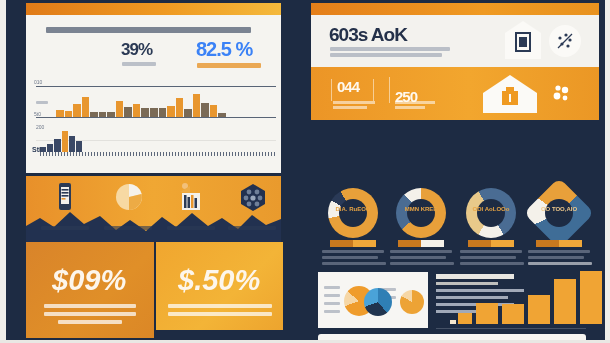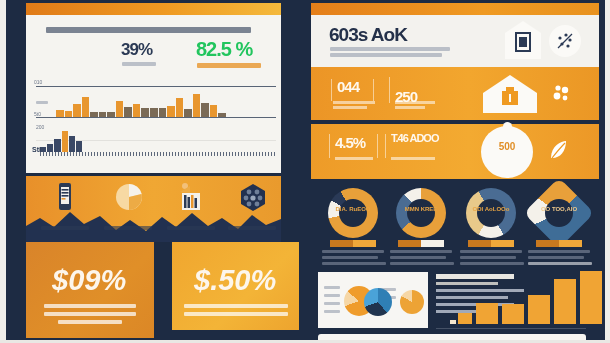--- a/index.html
+++ b/index.html
@@ -17,21 +17,21 @@
 
   .bignum{font-weight:bold;letter-spacing:-1px;filter:blur(.5px);white-space:nowrap;}
 
   
   .l-strip{position:absolute;left:26px;top:3px;width:255px;height:12px;
       background:linear-gradient(90deg,#e07b18 0%,#ef9a22 55%,#f4b93c 100%);}
   .l-card{position:absolute;left:26px;top:15px;width:255px;height:158px;background:#f5f4f0;}
   .l-title{position:absolute;left:46px;top:27px;width:205px;height:6px;}
   .stat1{position:absolute;left:36px;top:37px;color:#2b3a55;font-size:22px;}
   .stat2{position:absolute;left:121px;top:40px;color:#2b3a55;font-size:17px;}
-  .stat3{position:absolute;left:196px;top:38px;color:#22c55e;font-size:20px;}
+  .stat3{position:absolute;left:196px;top:38px;color:#3b82f6;font-size:20px;}
   .stat3sub{position:absolute;left:197px;top:63px;width:64px;height:5px;}
   .stat2sub{position:absolute;left:122px;top:62px;width:34px;height:4px;}
 
   .axis{position:absolute;height:1px;background:#3c4a60;opacity:.85;}
   .axlabel{position:absolute;color:#6d7789;font-size:5px;filter:blur(.4px);}
   .gridfaint{position:absolute;height:1px;background:#cfcec9;}
 
   .bars1{position:absolute;left:56px;top:93px;width:170px;height:24px;
       display:flex;align-items:flex-end;gap:1px;}
   .bars1 .b{flex:1;background:#e8962e;}
@@ -47,21 +47,21 @@
   
   .m-band{position:absolute;left:26px;top:176px;width:255px;height:66px;
       background:linear-gradient(90deg,#e8902a 0%,#f0a733 50%,#e99a2d 100%);overflow:hidden;}
   .mountain{position:absolute;left:0;bottom:0;width:255px;height:42px;}
   .micon{position:absolute;top:6px;width:26px;height:30px;}
   .mcap{position:absolute;width:48px;height:4px;}
 
   
   .pA{position:absolute;left:26px;top:242px;width:128px;height:96px;
       background:linear-gradient(135deg,#d9842a 0%,#e08f28 60%,#db8726 100%);}
-  .pB{position:absolute;left:172px;top:242px;width:127px;height:88px;
+  .pB{position:absolute;left:156px;top:242px;width:127px;height:88px;
       background:linear-gradient(135deg,#f0a62f 0%,#f3b437 60%,#eda42e 100%);}
   .pnum{position:absolute;color:#fdf6ec;font-size:29px;font-weight:bold;filter:blur(.5px);font-style:italic;}
 
   
   .r-strip{position:absolute;left:311px;top:3px;width:288px;height:12px;
       background:linear-gradient(90deg,#e47f1a 0%,#ef9a22 60%,#e8921f 100%);}
   .r-head{position:absolute;left:311px;top:15px;width:288px;height:52px;background:#f3f2ee;}
   .rh-num{position:absolute;left:329px;top:24px;color:#24314a;font-size:19px;}
   .rh-line{position:absolute;left:330px;height:4px;}
 
@@ -249,36 +249,20 @@
       <rect x="28" y="21" width="2" height="8" fill="#fbfaf7"></rect>
     </svg>
     <svg style="position:absolute;left:238px;top:14px;width:24px;height:24px;" viewBox="0 0 24 24">
       <circle cx="9" cy="7" r="2.6" fill="#fff"></circle>
         <circle cx="16" cy="9" r="3.2" fill="#fff"></circle>
       <circle cx="8" cy="15" r="3.4" fill="#fff"></circle>
         <circle cx="16" cy="17" r="2.4" fill="#fff"></circle>
     </svg>
   </div>
 
-  <div class="r-band2">
-    <div class="bsep" style="left:18px;top:10px;height:24px;"></div>
-    <div class="bignum bnum" style="left:24px;top:10px;">4.5%</div>
-    <div class="bline" style="left:24px;top:33px;width:38px;"></div>
-    <div class="bsep" style="left:66px;top:10px;height:24px;"></div>
-    <div class="bsep" style="left:74px;top:10px;height:24px;"></div>
-    <div class="bignum bnum" style="left:80px;top:9px;font-size:11px;line-height:11px;">T.46 ADOO</div>
-    <div class="bline" style="left:80px;top:33px;width:44px;"></div>
-    <div class="wcirc" style="left:170px;top:2px;width:52px;height:52px;"></div>
-    <div style="position:absolute;left:192px;top:-2px;width:9px;height:9px;border-radius:50%;background:#fbfaf7;"></div>
-    <div style="position:absolute;left:170px;top:17px;width:52px;text-align:center;color:#e08f28;font-size:10px;font-weight:bold;filter:blur(.4px);">500</div>
-    <svg style="position:absolute;left:236px;top:14px;width:22px;height:24px;" viewBox="0 0 22 24">
-      <path d="M4,20 C4,8 14,3 19,3 C19,14 12,21 4,20 Z" fill="#fff"></path>
-      <path d="M5,20 C9,15 14,9 18,5" stroke="#ef9a22" stroke-width="1.2" fill="none"></path>
-    </svg>
-  </div>
 
   <div>
     <div class="donut" style="left:328px;top:188px;background:conic-gradient(#e8a03a 0deg 258deg,#f4f1ea 258deg 300deg,#2a3a57 300deg 330deg,#e8a03a 330deg 360deg);">
         <div class="hole"></div>
       </div>
     <div class="dctext" style="left:328px;top:206px;">DIA. RuEOO</div>
     <div class="dbar" style="left:330px;top:240px;">
         <div class="s1"></div>
         <div class="s2"></div>
       </div>

